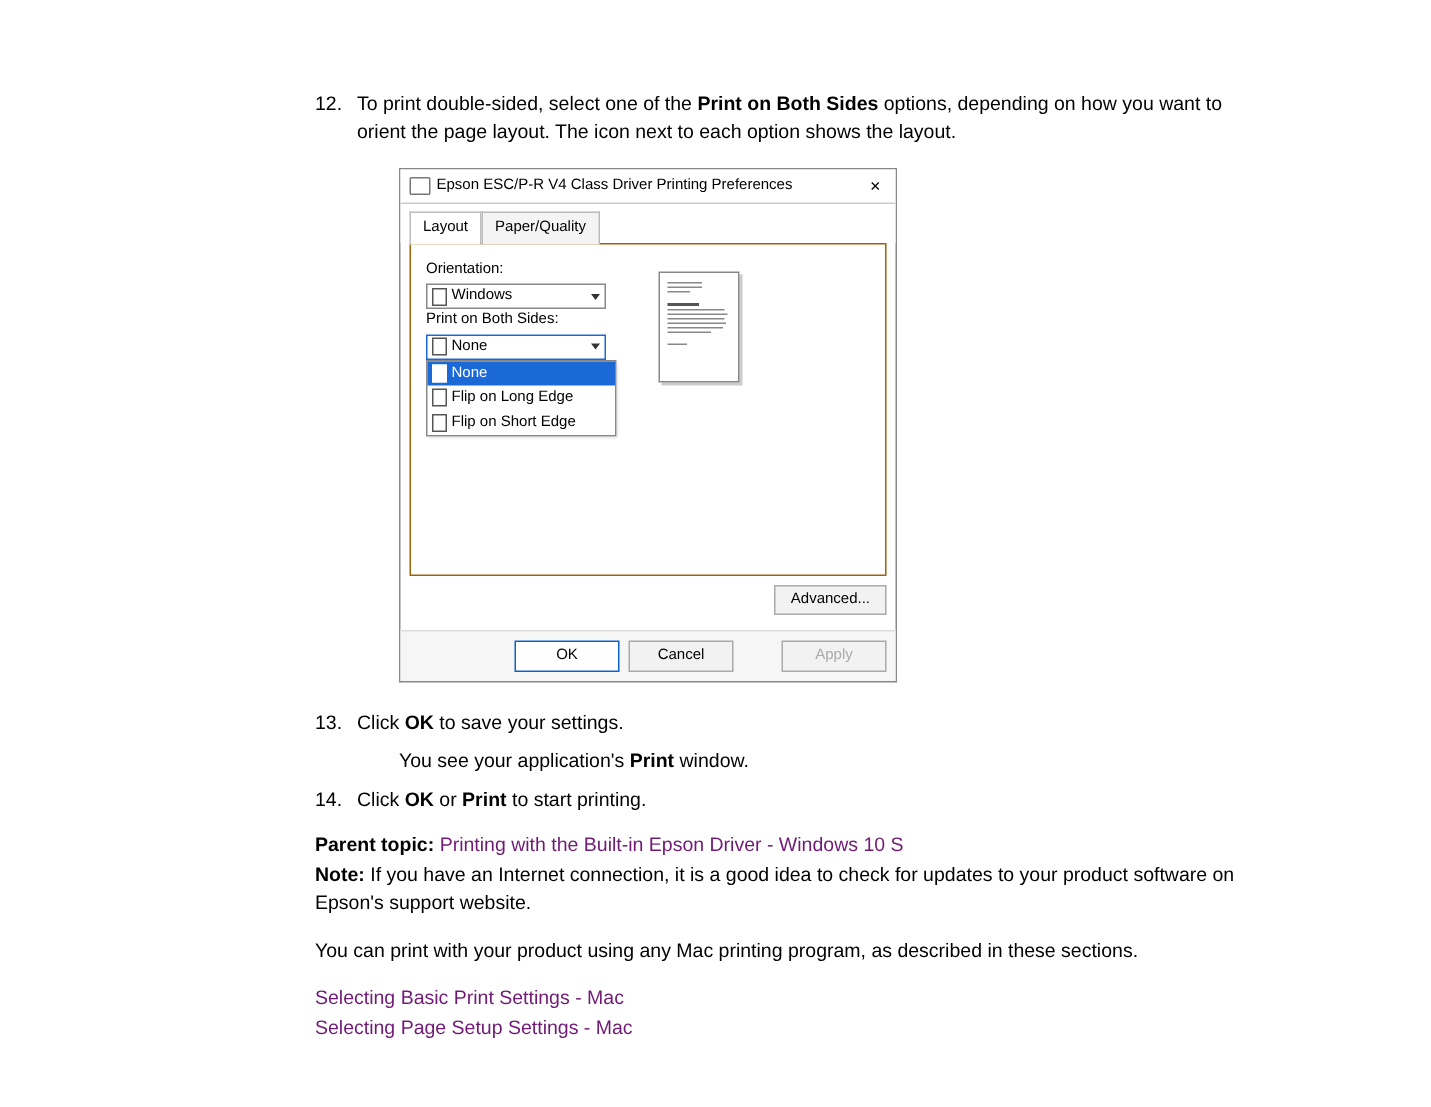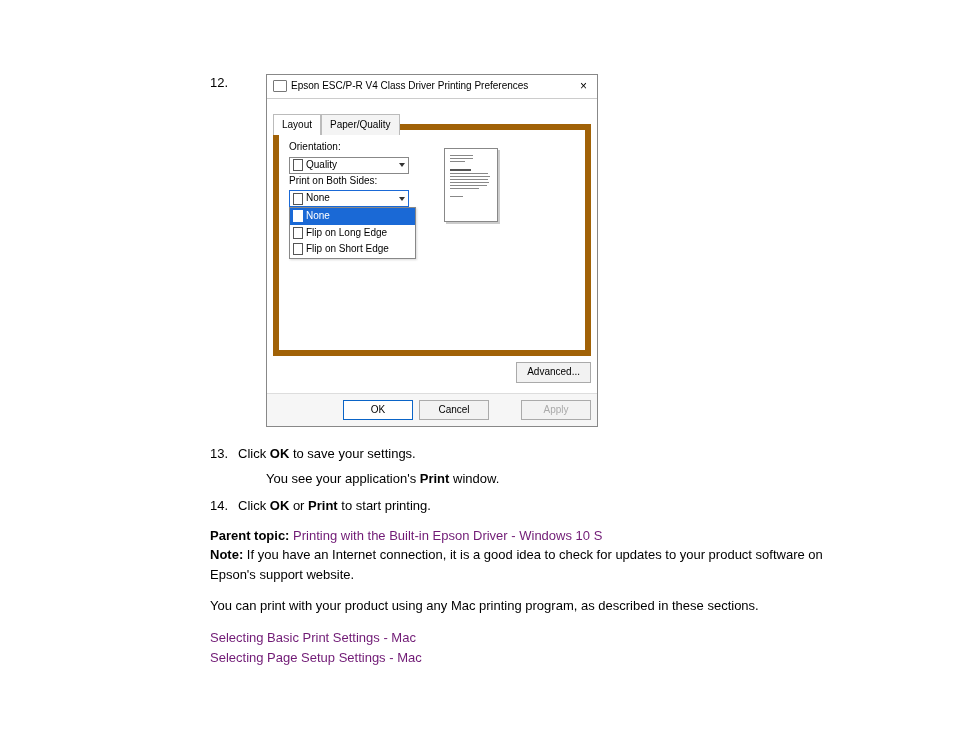--- a/index.html
+++ b/index.html
@@ -61,25 +61,25 @@
     gap: 0;
     background:#fff;
   }
   .tab {
     padding: 3px 8px;
     border: 1px solid #bbb;
     border-bottom: none;
     font-size: 10px;
     background: #fff;
     position: relative;
-    top: 11px;
+    top: 1px;
   }
   .tab.inactive { background: #f4f4f4; }
   .tab-body {
-    border: 6px solid #a16207;
+    border: 1px solid #a16207;
     margin: 0 6px 6px 6px;
     padding: 10px;
     min-height: 200px;
     display: flex;
     gap: 20px;
   }
   .col-left { width: 135px; }
   .label { font-size: 10px; margin-bottom: 2px; }
   .combo {
     border: 1px solid #888;
@@ -190,41 +190,44 @@
 </style>
 </head>
 <body>
 
 <div class="page">
 
   <ol class="steps">
 
     <li>
       <span class="num">12.</span>
+      <span>
+        <span>To print double-sided, select one of the </span><span class="bold">Print on Both Sides</span><span> options, depending on how you want to orient the page layout. The icon next to each option shows the layout.</span>
+      </span>
 
       
       <div class="dialog">
         <div class="dlg-title">
           <div class="tleft">
             <span class="printer-icon"></span>
             <span>Epson ESC/P-R V4 Class Driver Printing Preferences</span>
           </div>
           <span class="close">×</span>
         </div>
         <div class="tabs">
           <div class="tab">Layout</div>
           <div class="tab inactive">Paper/Quality</div>
         </div>
         <div class="tab-body">
           <div class="col-left">
             <div class="label">Orientation:</div>
             <div class="combo">
               <span style="display:flex;align-items:center;">
                 <span class="doc-icon"></span>
-                <span>Quality</span>
+                <span>Windows</span>
               </span>
               <span class="arrow"></span>
             </div>
 
             <div class="label" style="">Print on Both Sides:</div>
             <div class="combo" style="border-color:#1a69d6;">
               <span style="display:flex;align-items:center;">
                 <span class="doc-icon"></span>
                 <span>None</span>
               </span>

